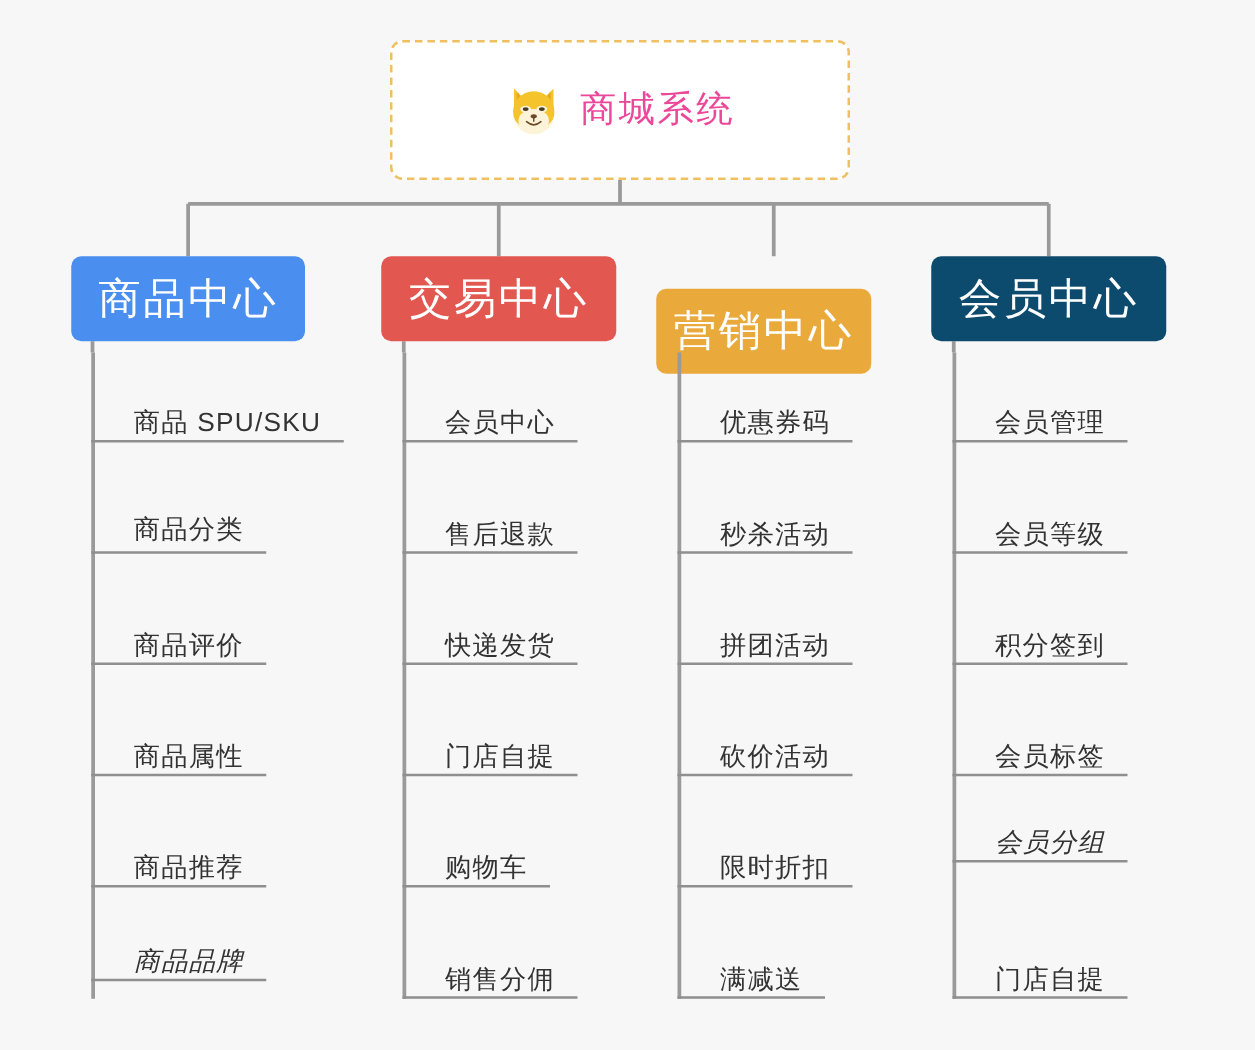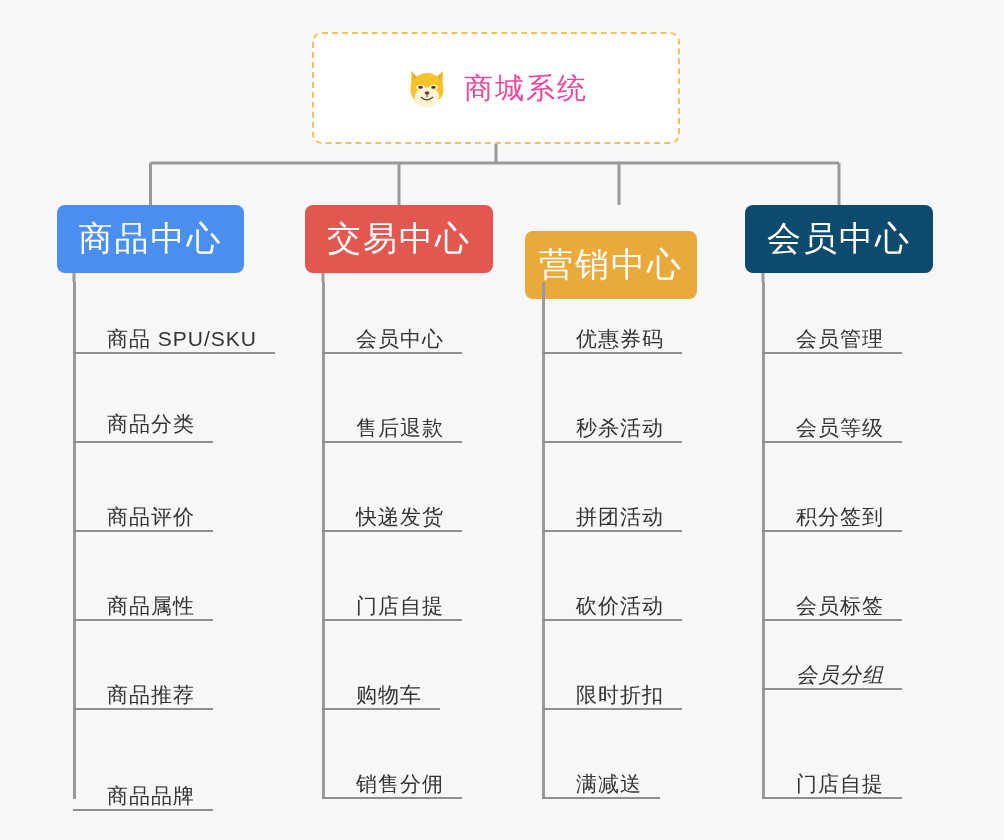--- a/index.html
+++ b/index.html
@@ -147,21 +147,21 @@
         </div>
         <div class="leaf-item" style="top: 214px;">
           <span class="leaf-label">商品评价</span>
         </div>
         <div class="leaf-item" style="top: 303px;">
           <span class="leaf-label">商品属性</span>
         </div>
         <div class="leaf-item" style="top: 392px;">
           <span class="leaf-label">商品推荐</span>
         </div>
-        <div class="leaf-item" style="top: 493px;">
+        <div class="leaf-item" style="top: 467px; font-style: italic;">
           <span class="leaf-label">商品品牌</span>
         </div>
       </div>
       <div class="cat-box" style="left: 305px; top: 205px; width: 188px; background: rgb(226, 87, 79);">
         <span>交易中心</span>
       </div>
       <div class="leaf-col" style="left: 322px;">
         <div class="col-spine" style="background: rgb(154, 154, 154); height: 517px;"></div>
         <div class="leaf-item" style="top: 36px;">
           <span class="leaf-label">会员中心</span>

